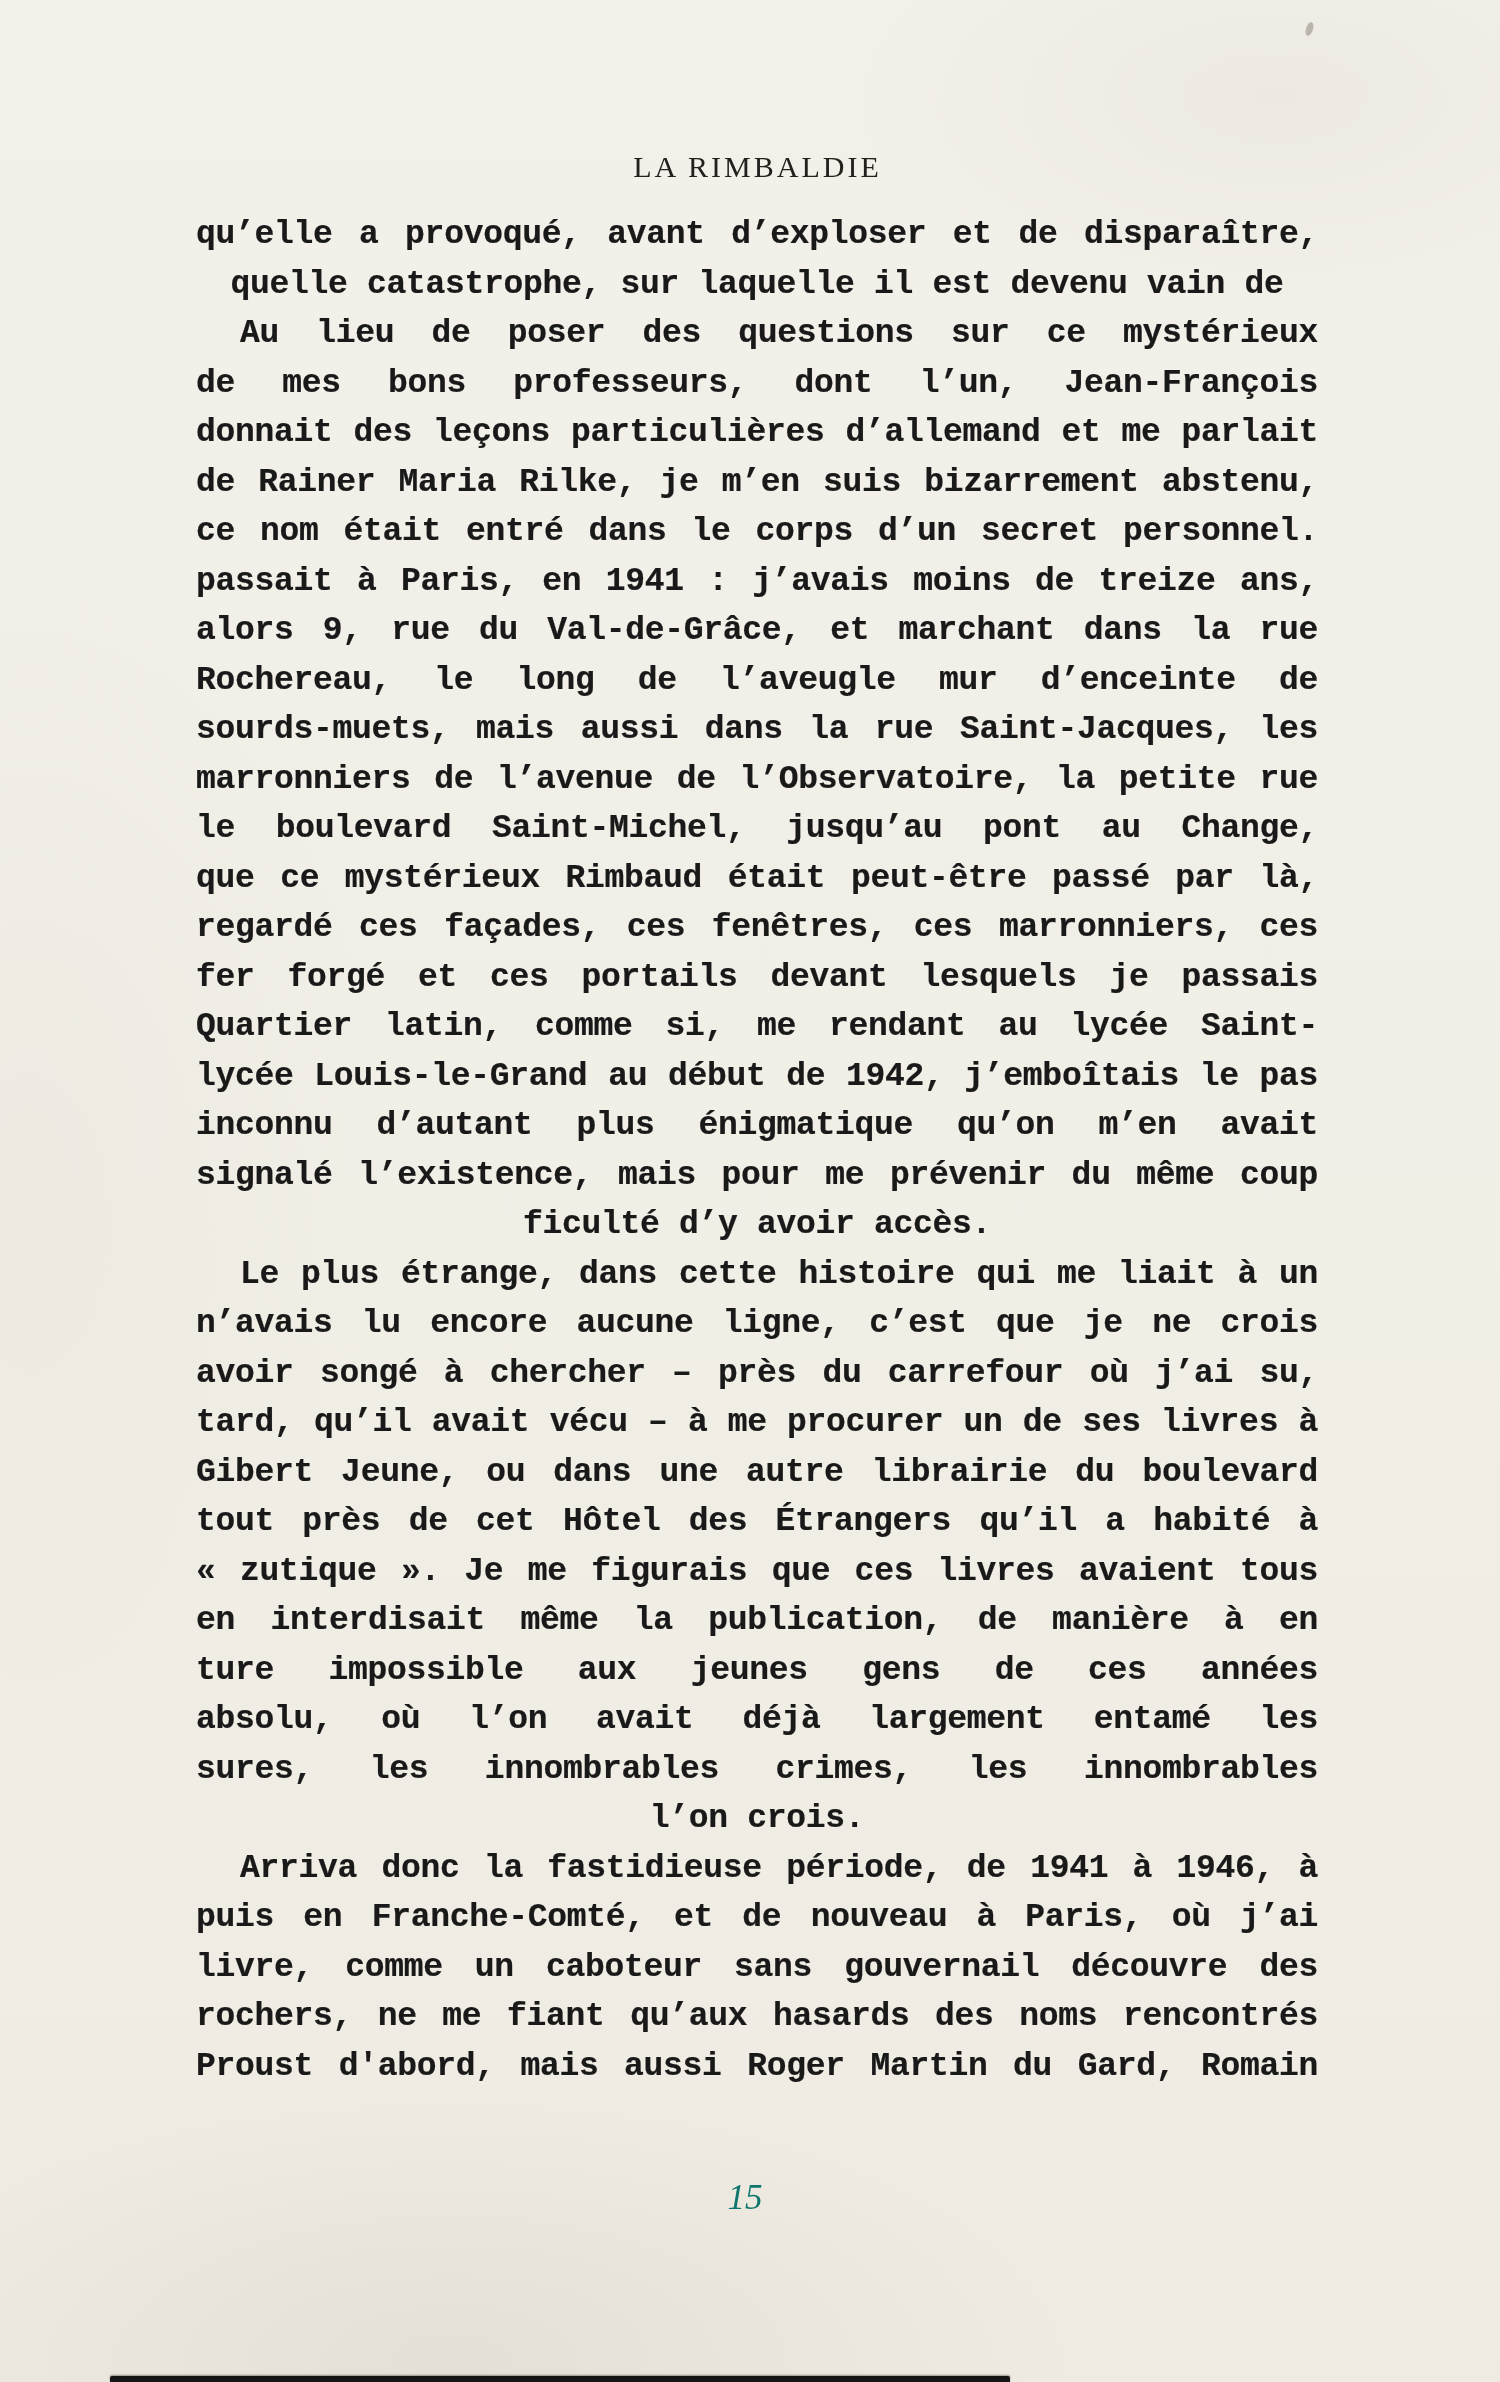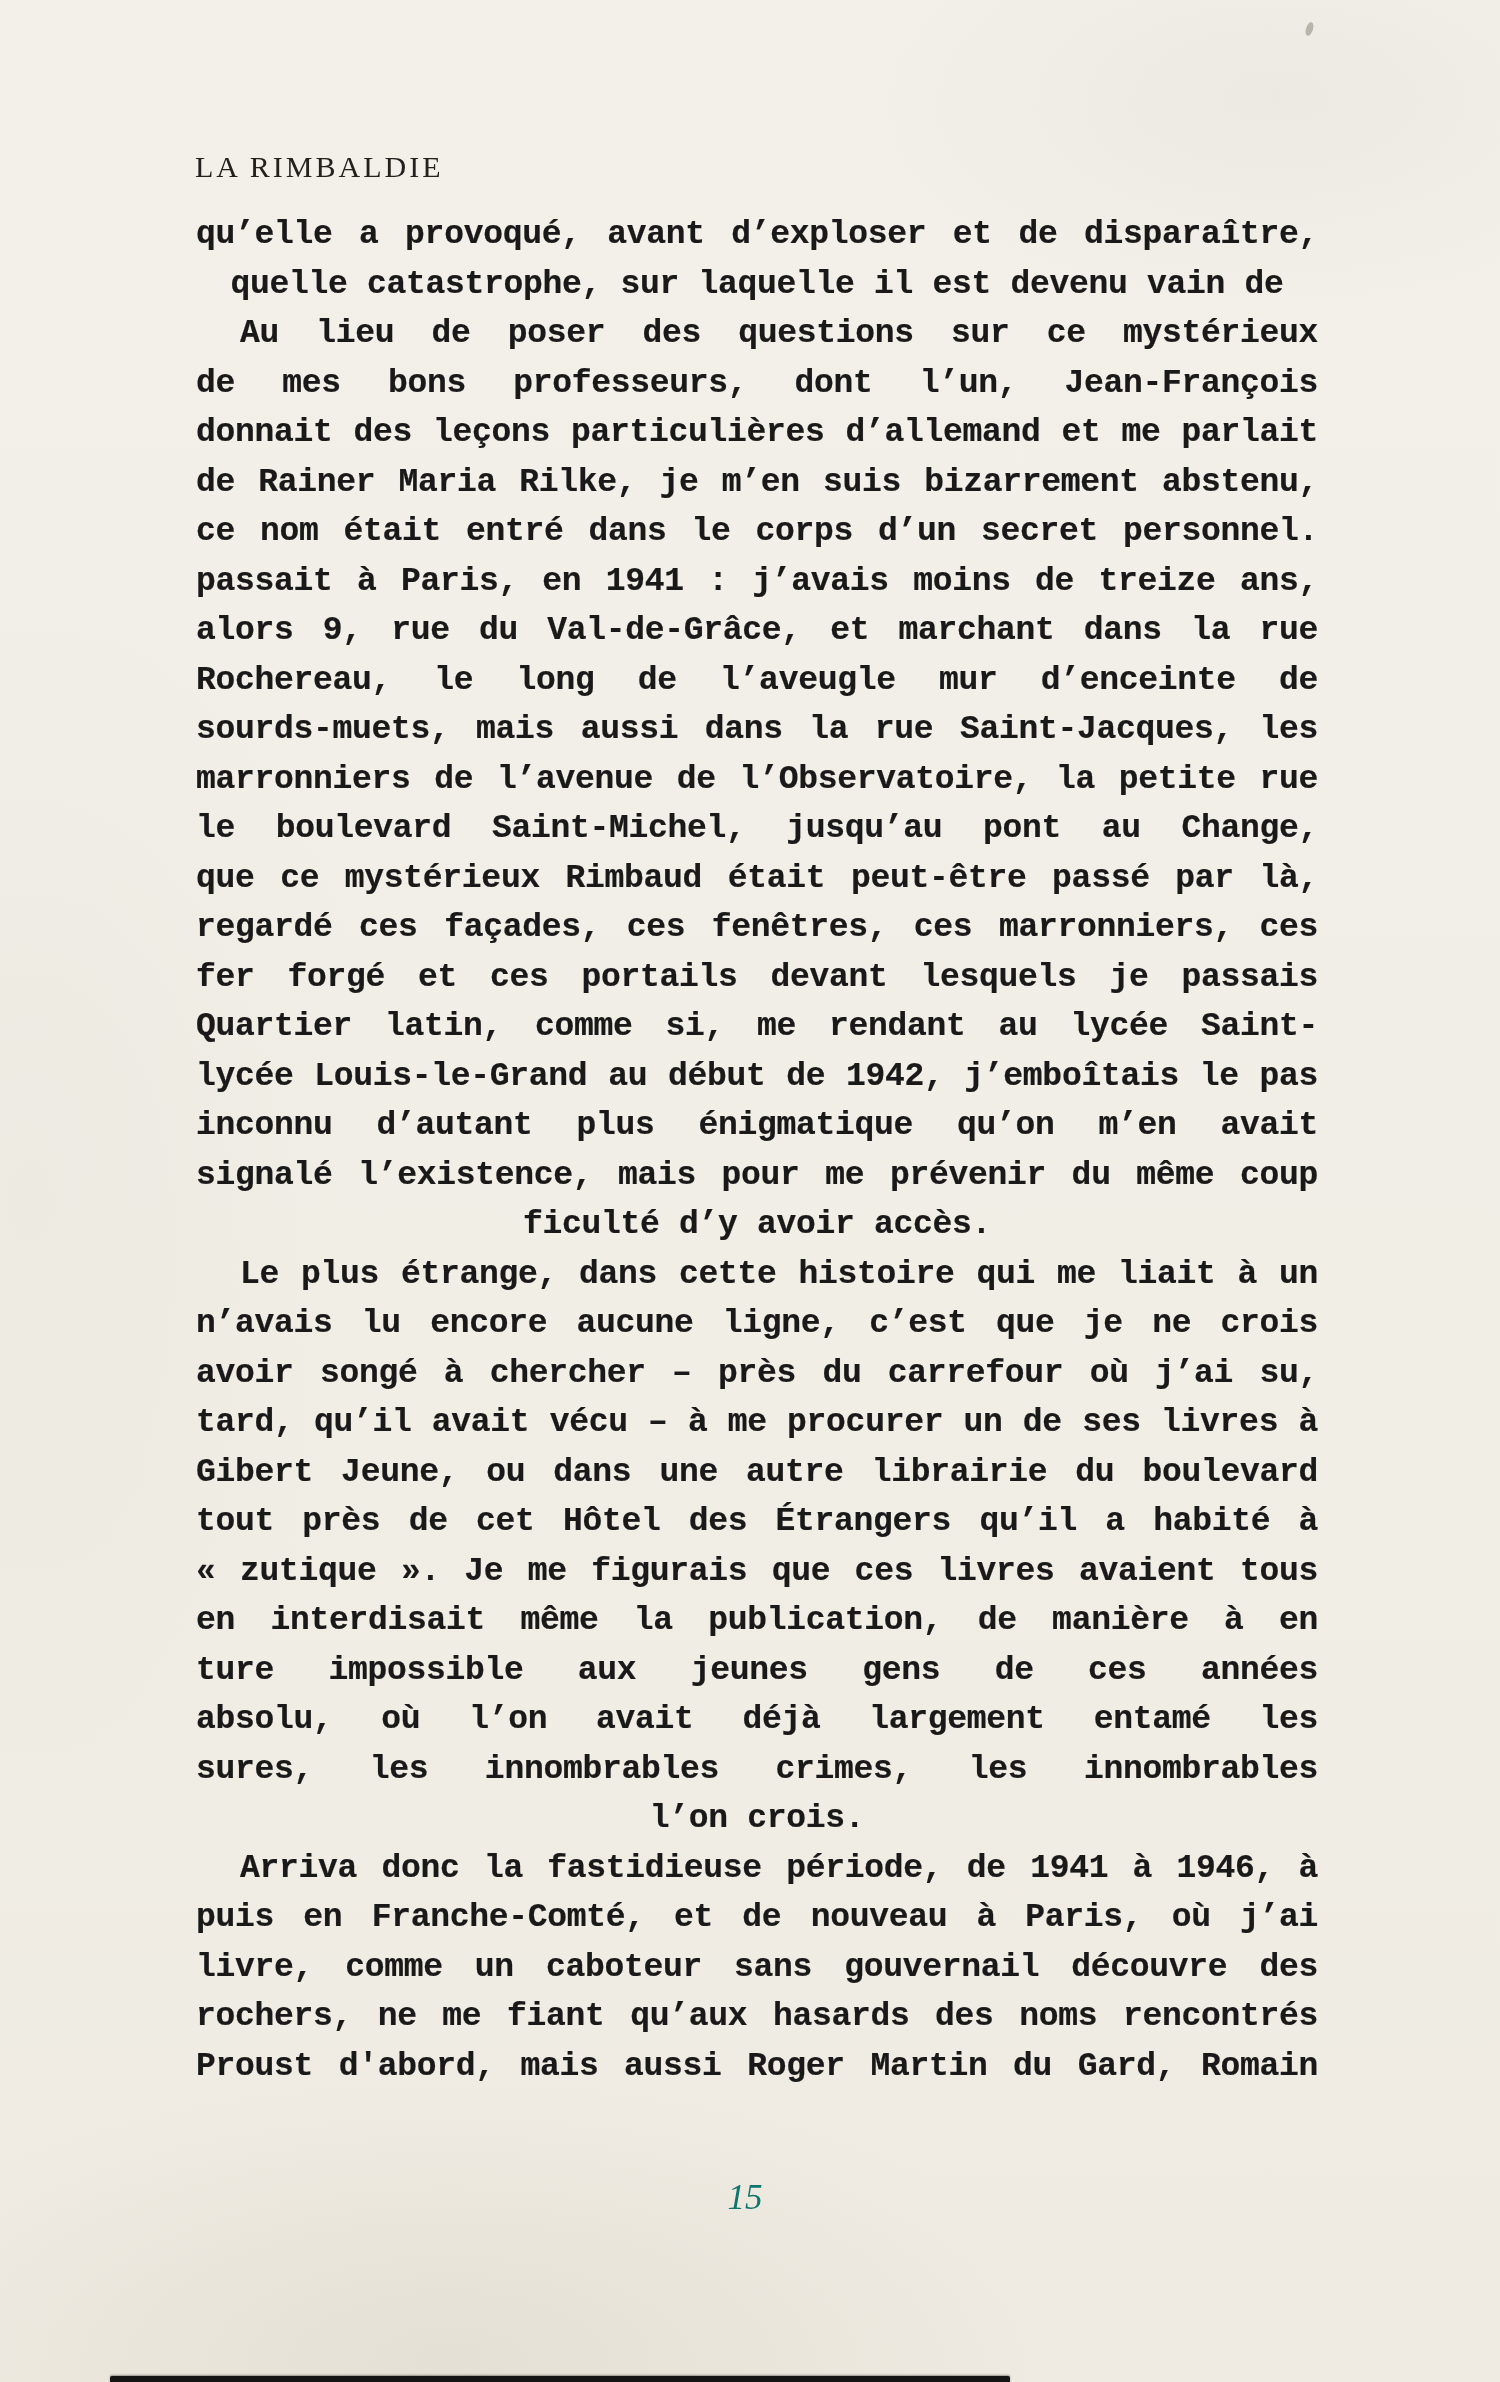--- a/index.html
+++ b/index.html
@@ -27,20 +27,21 @@
       radial-gradient(ellipse 600px 300px at 85% 4%, rgba(190,185,170,0.12), transparent 70%),
       radial-gradient(ellipse 900px 400px at 30% 99%, rgba(180,172,152,0.18), transparent 70%),
       radial-gradient(ellipse 500px 900px at 2% 50%, rgba(200,195,180,0.10), transparent 70%);
     pointer-events: none;
   }
   .running-header {
     position: absolute;
     left: 195px;
     width: 1125px;
     top: 150px;
+    text-align: center;
     font-family: "Liberation Serif", serif;
     font-size: 30px;
     letter-spacing: 3px;
     color: #23211e;
   }
   .body-text {
     position: absolute;
     left: 196px;
     top: 210px;
     width: 1122px;

